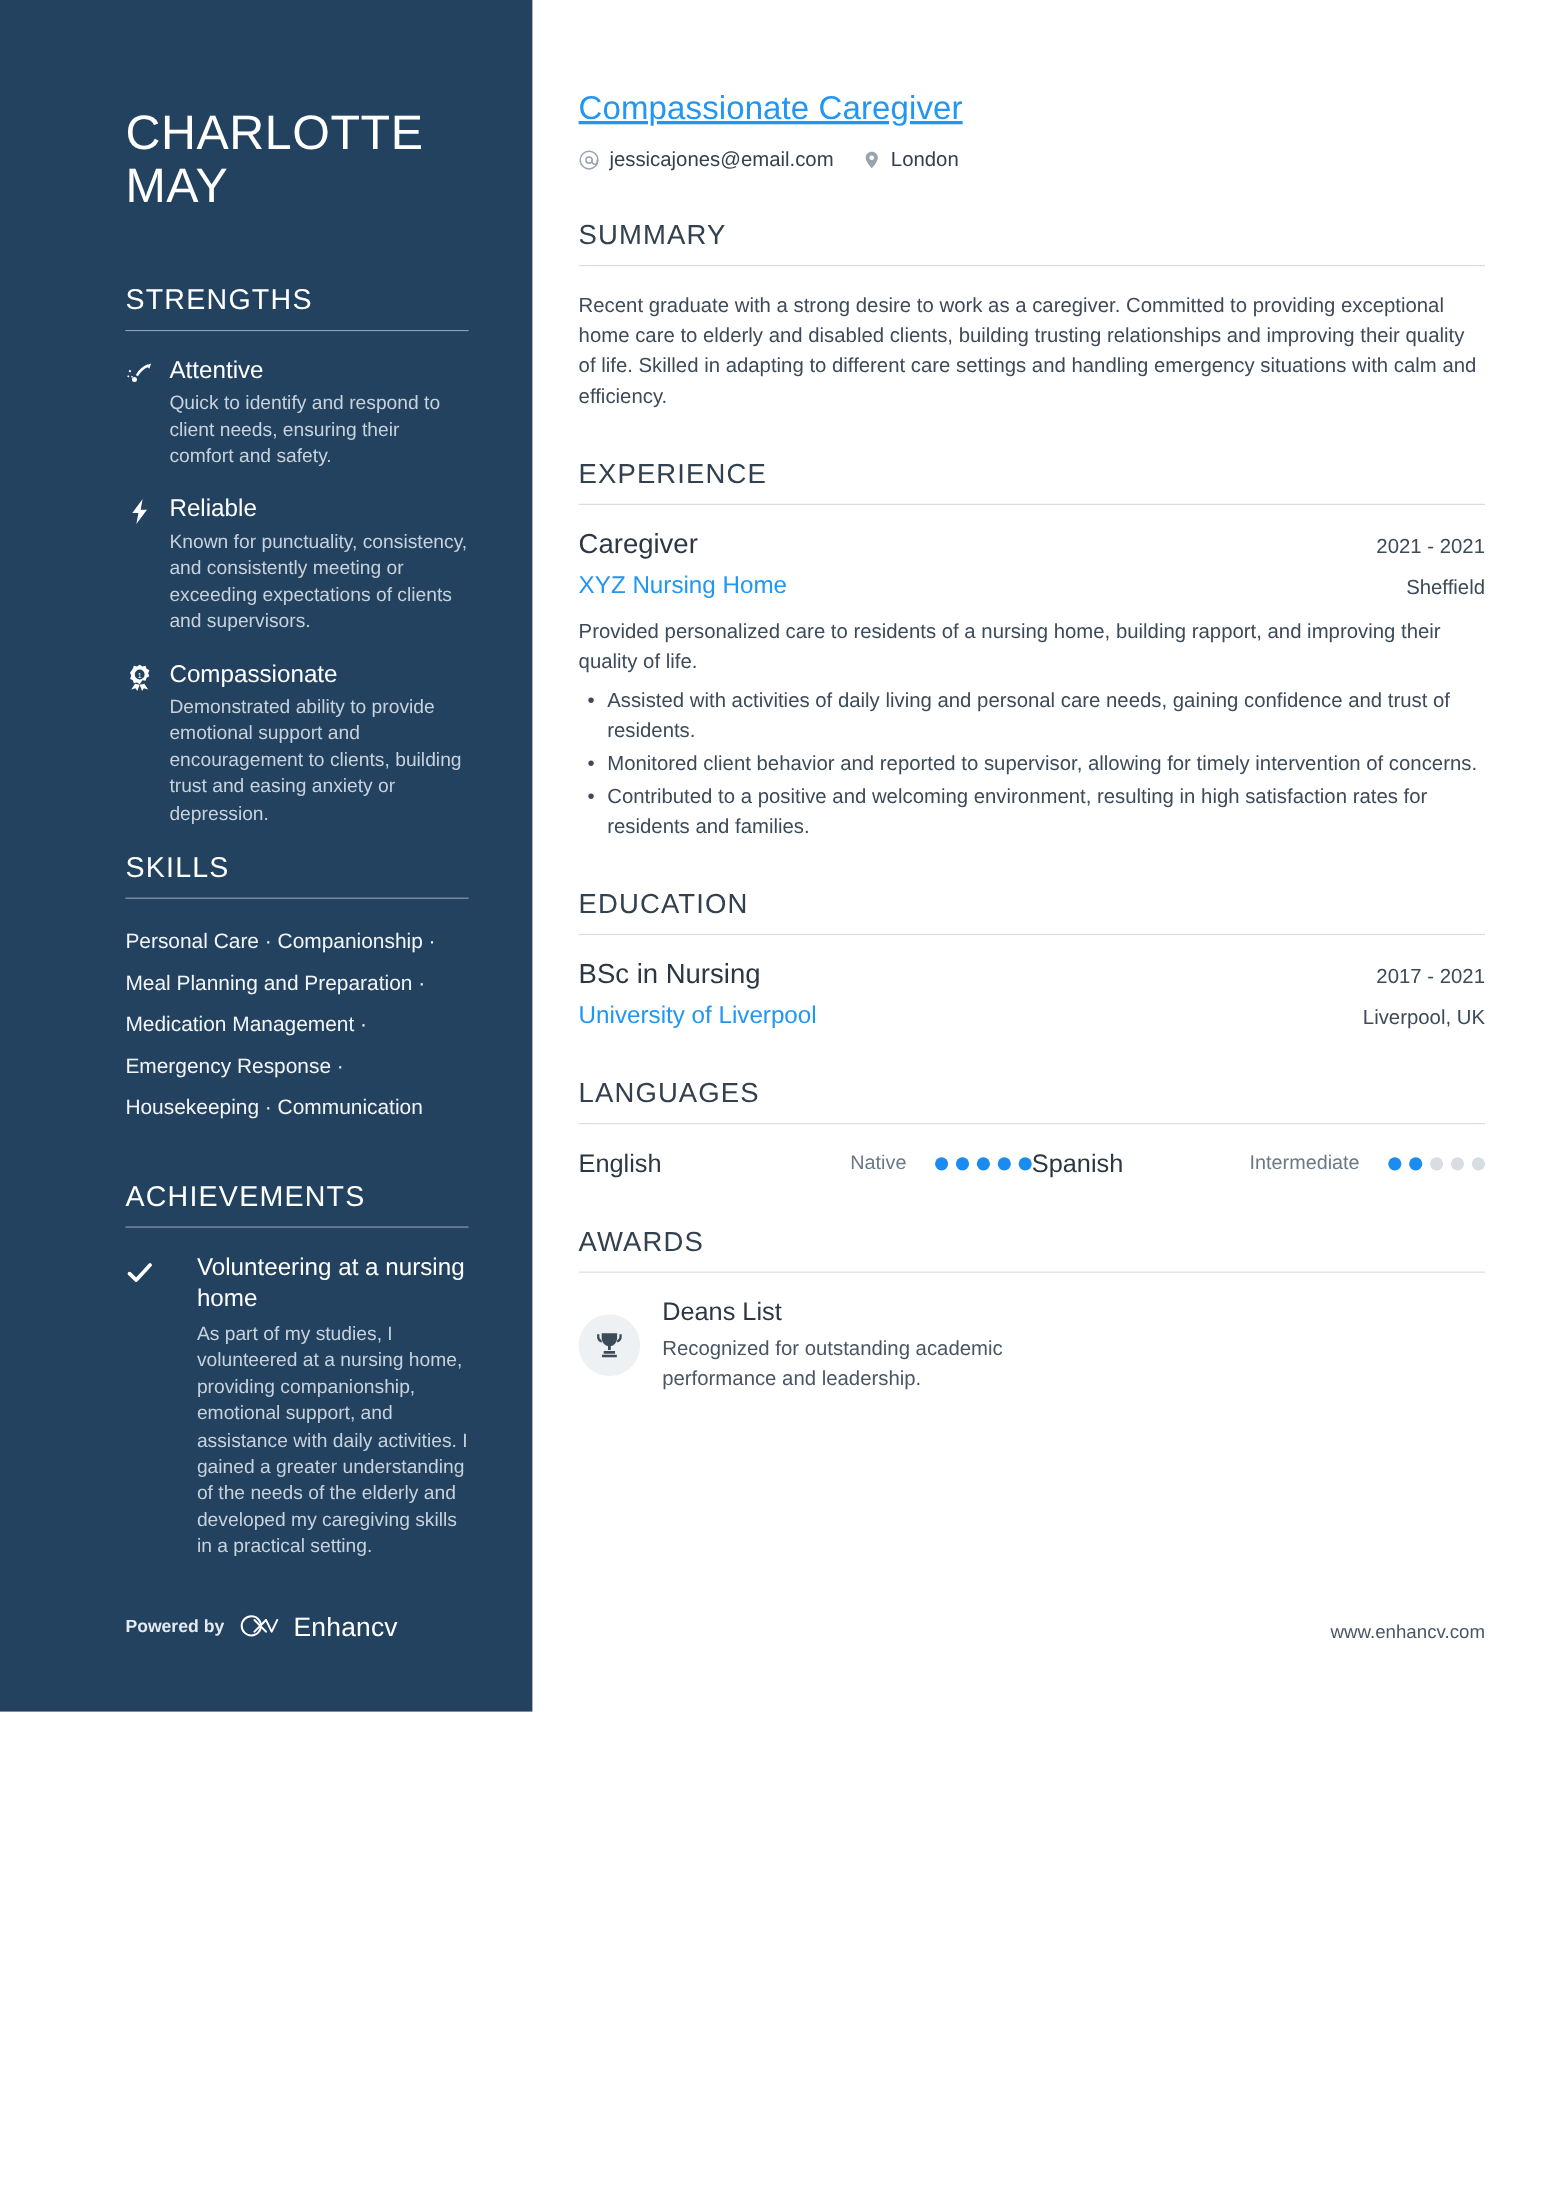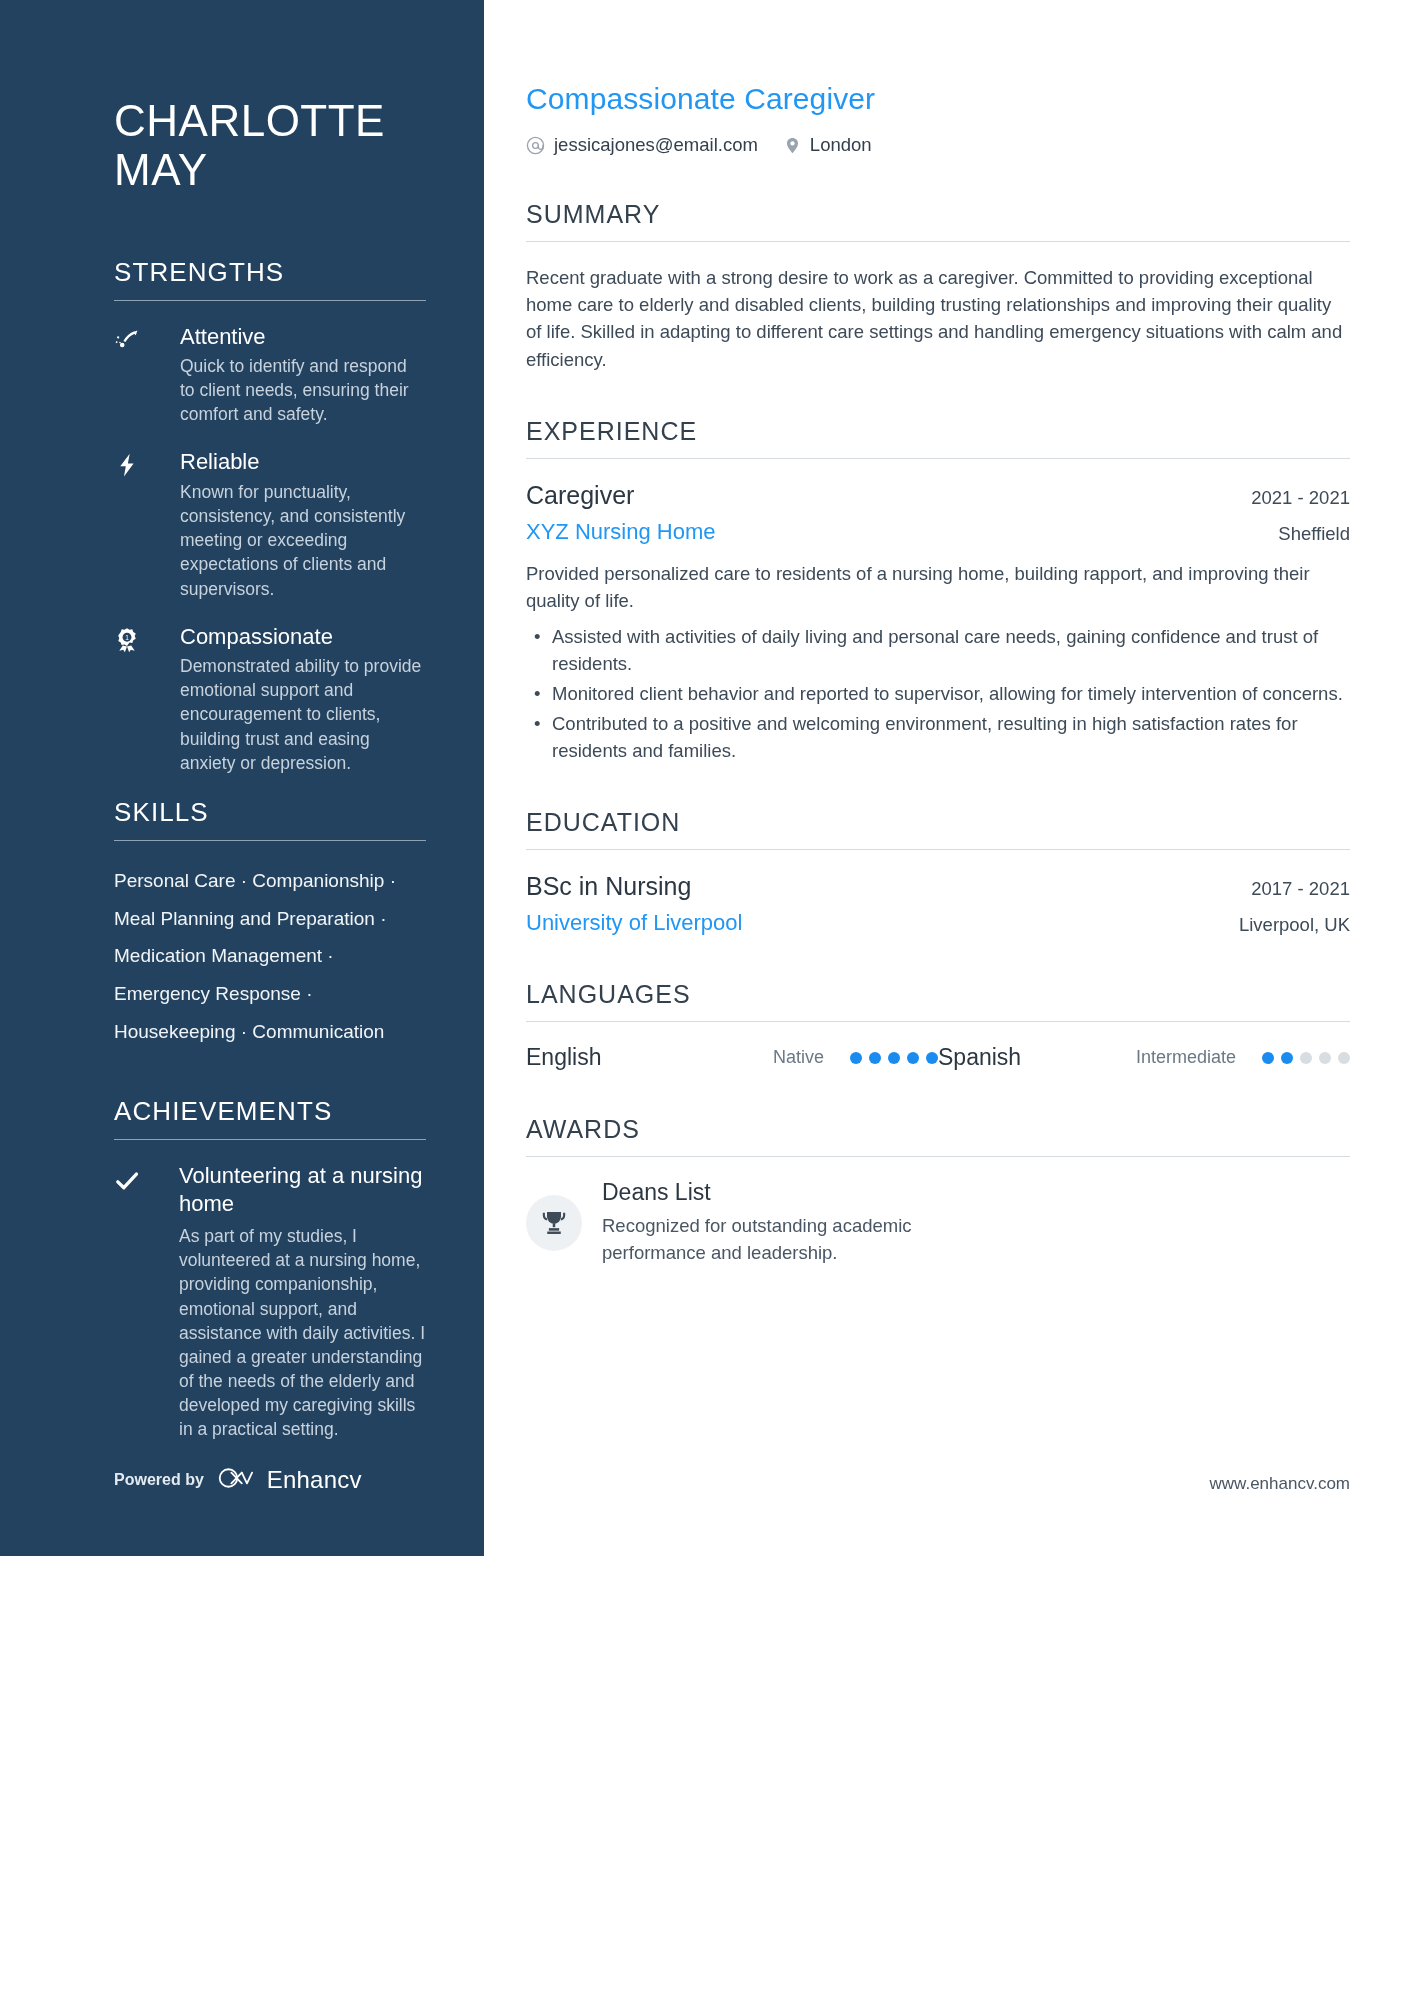--- a/index.html
+++ b/index.html
@@ -35,21 +35,21 @@
   }
   .side-rule { height: 1px; background: #8fa2b4; margin-bottom: 22px; }
 
   .strength { display: flex; margin-bottom: 22px; }
   .strength-ic {
     width: 30px; min-width: 30px; margin-right: 10px;
     padding-top: 4px;
     display: flex; justify-content: flex-start;
   }
   .strength-ic svg { display: block; }
-  .strength-body { flex: 1; margin-left: 26px; }
+  .strength-body { flex: 1; }
   .strength-title { font-size: 22px; line-height: 1.25; color: #fff; margin-bottom: 4px; }
   .strength-desc {
     font-size: 17.5px; line-height: 1.38; color: #c7d2dc;
     padding-left: 40px; margin-left: -40px;
   }
 
   .skills { margin-top: 2px; }
   .skill-row {
     font-size: 19px; line-height: 1.2; color: #f2f5f8;
     padding: 7px 0 8px 0;
@@ -63,21 +63,21 @@
   .powered {
     position: absolute; left: 114px; bottom: 62px;
     display: flex; align-items: center; gap: 14px;
   }
   .powered-label { font-size: 16px; color: #e4eaf0; font-weight: 700; }
   .powered-logo { display: flex; align-items: center; gap: 9px; }
   .powered-name { font-size: 24px; color: #ffffff; letter-spacing: 0.2px; }
 
   
   .main { flex: 1; padding: 82px 60px 0 42px; position: relative; }
-  .job-title { font-size: 30px; color: #2196f3; font-weight: 400; letter-spacing: 0.1px; }
+  .job-title { font-size: 30px; color: #2196f3; font-weight: 400; letter-spacing: 0.1px; text-decoration: underline; }
   .contact-row { display: flex; align-items: center; gap: 26px; margin-top: 18px; }
   .contact-item { display: flex; align-items: center; gap: 9px; font-size: 18.5px; color: #33404d; }
   .contact-ic { display: flex; align-items: center; }
 
   .section { margin-top: 44px; }
   .sec-head {
     font-size: 25px; letter-spacing: 1px; color: #33404d;
     text-transform: uppercase; font-weight: 400; padding-bottom: 12px;
   }
   .sec-rule { height: 1px; background: #d6dbe0; margin-bottom: 22px; }

